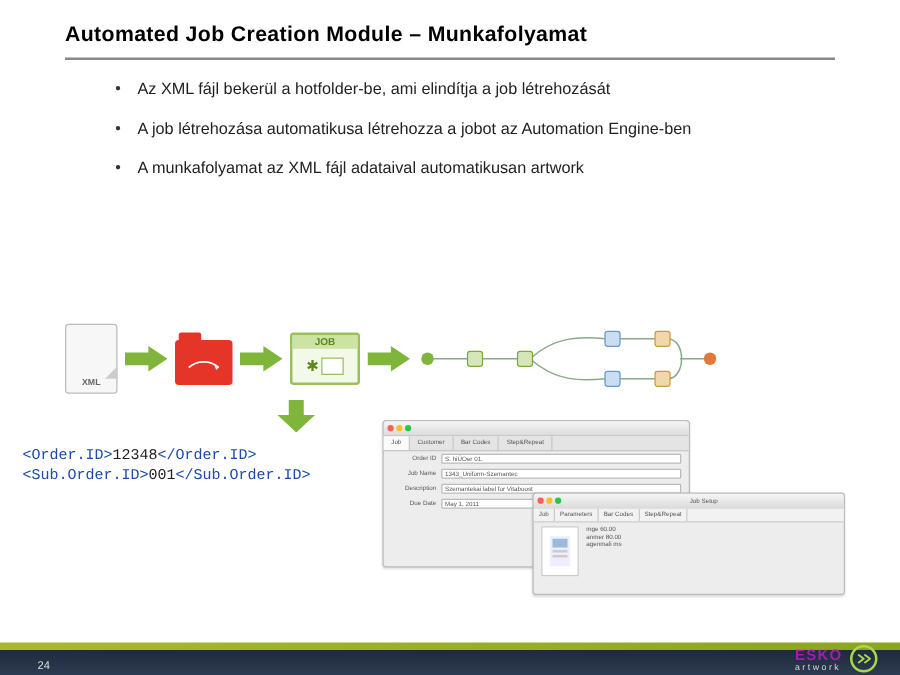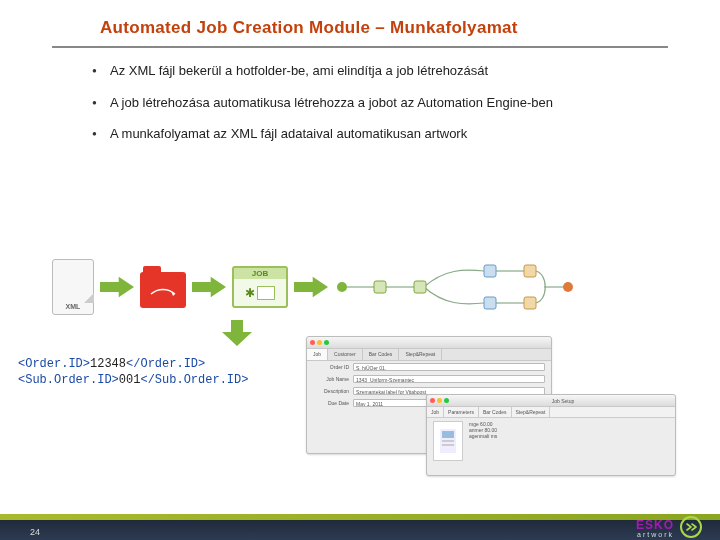--- a/index.html
+++ b/index.html
@@ -1,18 +1,18 @@
 <!DOCTYPE html>
 <html><head>
 <meta charset="utf-8">
 <style>
   * { margin: 0; padding: 0; box-sizing: border-box; }
   body { width: 720px; height: 540px; font-family: Verdana, Geneva, sans-serif; background: #fff; position: relative; overflow: hidden; }
   .slide { width: 100%; height: 100%; position: relative; }
-  .title { font-size: 17px; font-weight: bold; color: #c2410c; padding: 18px 0 8px 52px; letter-spacing: 0.3px; margin-left: 48px; }
+  .title { font-size: 17px; font-weight: bold; color: #000000; padding: 18px 0 8px 52px; letter-spacing: 0.3px; }
   .underline { height: 2px; background: #888; margin: 0 52px 14px 52px; }
   ul.bullets { list-style: none; padding: 0 60px 0 92px; }
   ul.bullets li { position: relative; font-size: 13px; color: #222; line-height: 1.35; margin-bottom: 14px; padding-left: 18px; }
   ul.bullets li::before { content: "●"; position: absolute; left: 0; top: 0; font-size: 8px; color: #333; line-height: 18px; }
   .flow { position: absolute; left: 52px; top: 252px; width: 620px; height: 70px; display: flex; align-items: center; gap: 6px; }
   .xmlfile { width: 42px; height: 56px; border: 1px solid #bbb; border-radius: 3px; background: #f7f7f7; display:flex;flex-direction:column;align-items:center;justify-content:flex-end;padding-bottom:4px; }
   .xmlfile .fold { width:0;height:0;border-left:10px solid transparent;border-bottom:10px solid #ccc;position:relative;align-self:flex-end;margin-top:-1px;margin-right:-1px;}
   .xmllabel { font-size:7px; font-weight:bold; color:#666; }
   .arrow { width:34px; height:22px; }
   .arrow svg { width:100%; height:100%; }
@@ -41,21 +41,21 @@
   .tab{font-size:5px;padding:2px 6px;border-right:1px solid #c8c8c8;color:#555;}
   .tab.active{background:#fafafa;}
   .formrow{display:flex;align-items:center;font-size:5px;color:#555;padding:2px 6px;gap:4px;}
   .formrow .lbl{width:36px;text-align:right;}
   .formrow .fld{flex:1;height:8px;background:#fff;border:1px solid #bbb;border-radius:1px;padding:0 2px;line-height:8px;overflow:hidden;}
   .win2 { left:120px; top:58px; width:250px; height:82px; }
   .win2 .cols{display:flex;font-size:5px;color:#555;background:#f2f2f2;border-bottom:1px solid #ccc;}
   .win2 .cols span{padding:2px 4px;border-right:1px solid #ccc;}
   .win2 .body{padding:3px 6px;font-size:5px;color:#555;}
   .win2 .img{width:30px;height:40px;background:#fff;border:1px solid #ccc;float:left;margin-right:6px;display:flex;align-items:center;justify-content:center;}
-  .footer { position:absolute; left:0; bottom:0; width:100%; height:46px;text-align:right; }
+  .footer { position:absolute; left:0; bottom:0; width:100%; height:46px; }
   .footer .bar1{position:absolute;bottom:16px;left:0;width:100%;height:10px;background:linear-gradient(90deg,#a9b92c,#8aa51f);} 
   .footer .bar2{position:absolute;bottom:0;left:0;width:100%;height:20px;background:linear-gradient(180deg,#1f2a3a,#2d3b52);} 
   .footer .pageno{position:absolute;left:30px;bottom:3px;font-size:9px;color:#ddd;}
   .footer .logo{position:absolute;right:18px;bottom:2px;display:flex;align-items:center;gap:6px;}
   .footer .logotext{font-size:12px;font-weight:bold;color:#a21caf;letter-spacing:1px;}
   .footer .logosub{font-size:7px;color:#cdd;letter-spacing:2px;display:block;margin-top:-2px;}
   .footer .logomark{width:22px;height:22px;border:2px solid #a9d94a;border-radius:50%;display:flex;align-items:center;justify-content:center;}
   .footer .logomark svg{width:12px;height:12px;}
 </style>
 </head>

